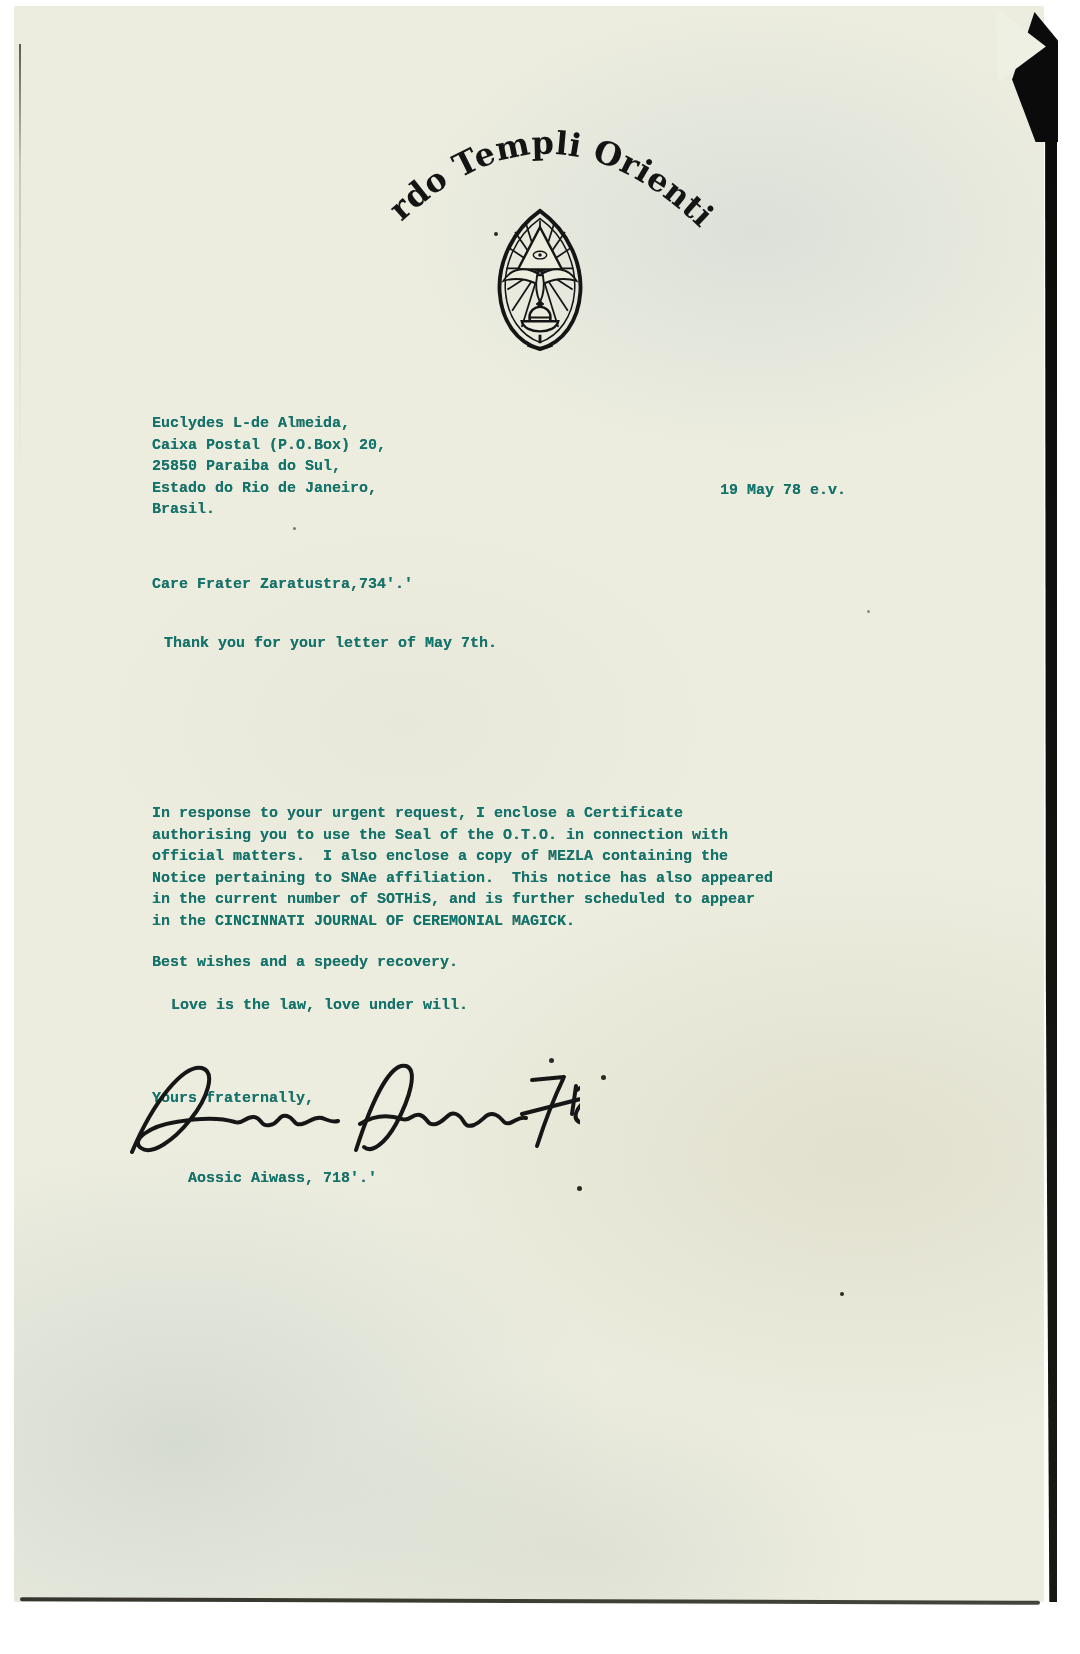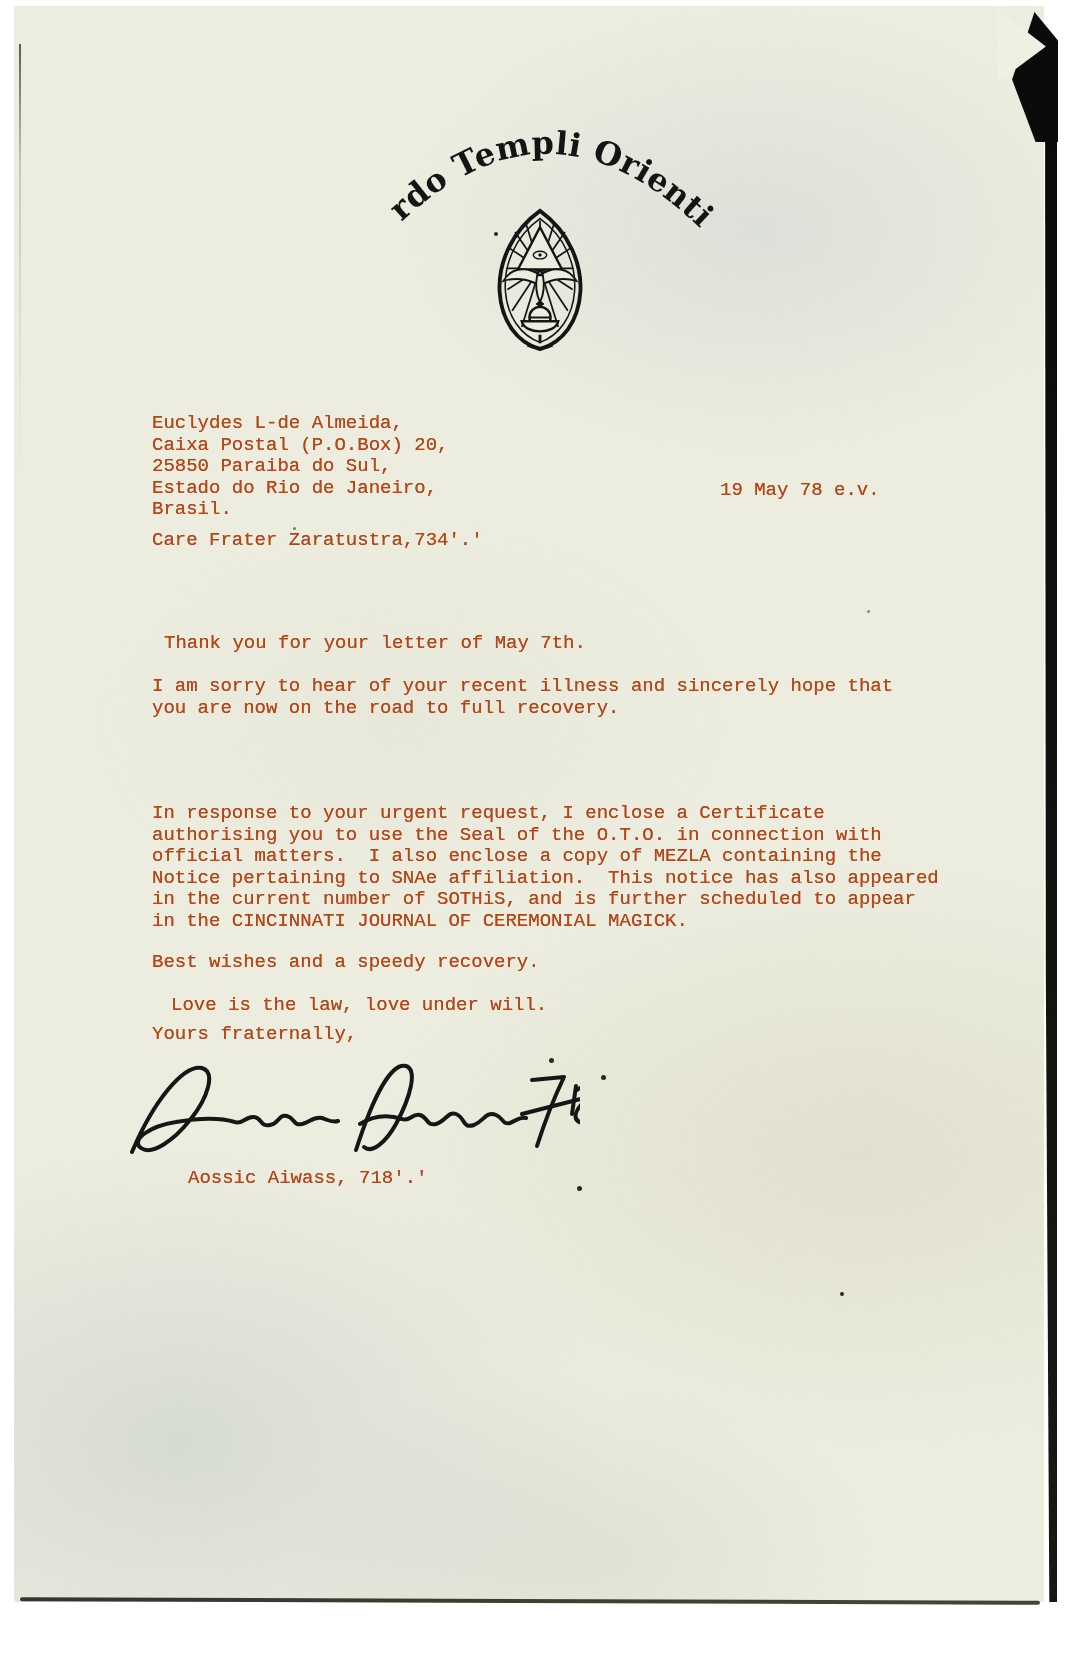--- a/index.html
+++ b/index.html
@@ -25,27 +25,27 @@
   .bottom-edge{position:absolute;left:20px;top:1599px;width:1020px;height:4px;border-radius:2px;transform:rotate(0.2deg);
     background:linear-gradient(to right, rgba(22,22,16,0.85), rgba(45,45,32,0.9) 55%, rgba(22,22,16,0.8));}
   
   .arc-title{position:absolute;left:375px;top:128px;width:345px;height:112px;}
   .arc-title text{font-family:"DejaVu Serif","Liberation Serif",serif;font-size:32px;font-weight:bold;
     letter-spacing:0.5px;fill:#141414;}
   .seal{position:absolute;left:492px;top:205px;width:96px;height:150px;}
   .seal .ln{stroke:#151515;fill:none;}
   .seal .fp{fill:#eceddf;stroke:#151515;}
   
-  .tw{position:absolute;left:152px;color:#c2410c;font-size:19px;line-height:21.5px;font-weight:400;
+  .tw{position:absolute;left:152px;color:#0f766e;font-size:15px;line-height:21.5px;font-weight:700;
       white-space:pre-wrap;letter-spacing:0;text-shadow:0 0 0.5px rgba(10,10,10,0.55);}
   .recipient{top:413px;}
   .date{top:480px;left:672px;margin-left:48px;}
-  .salutation{top:530px;}
+  .salutation{top:574px;}
   .p0{top:588px;} .p1{top:633px;margin-left:12px;} .p2{top:676px;} .p3{top:741px;} .p4{top:803px;}
-  .p5{top:952px;} .p6{top:995px;margin-left:19px;} .p7{top:1024px;}
+  .p5{top:952px;} .p6{top:995px;margin-left:19px;} .p7{top:1088px;}
   .typed-name{top:1168px;margin-left:36px;}
   
   .signature{position:absolute;left:120px;top:1052px;width:460px;height:112px;}
   .signature path{stroke:#161616;stroke-width:4;fill:none;stroke-linecap:round;stroke-linejoin:round;}
   
   .speck{position:absolute;border-radius:50%;background:#2a2a24;}
 </style>
 </head>
 <body>
 
@@ -104,22 +104,20 @@
   </svg>
 
   <div class="tw recipient">Euclydes L-de Almeida,
 Caixa Postal (P.O.Box) 20,
 25850 Paraiba do Sul,
 Estado do Rio de Janeiro,
 Brasil.</div>
   <div class="tw date">19 May 78 e.v.</div>
   <div class="tw salutation">Care Frater Zaratustra,734'.'</div>
   <div class="tw p1">Thank you for your letter of May 7th.</div>
-  <div class="tw p2">I am sorry to hear of your recent illness and sincerely hope that
-you are now on the road to full recovery.</div>
   <div class="tw p4">In response to your urgent request, I enclose a Certificate
 authorising you to use the Seal of the O.T.O. in connection with
 official matters.  I also enclose a copy of MEZLA containing the
 Notice pertaining to SNAe affiliation.  This notice has also appeared
 in the current number of SOTHiS, and is further scheduled to appear
 in the CINCINNATI JOURNAL OF CEREMONIAL MAGICK.</div>
   <div class="tw p5">Best wishes and a speedy recovery.</div>
   <div class="tw p6">Love is the law, love under will.</div>
   <div class="tw p7">Yours fraternally,</div>
 

